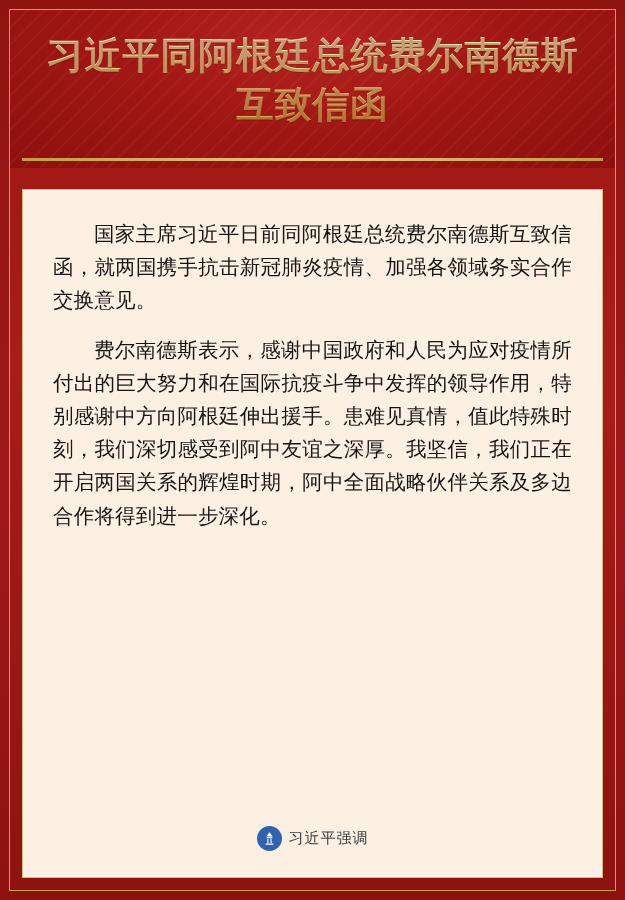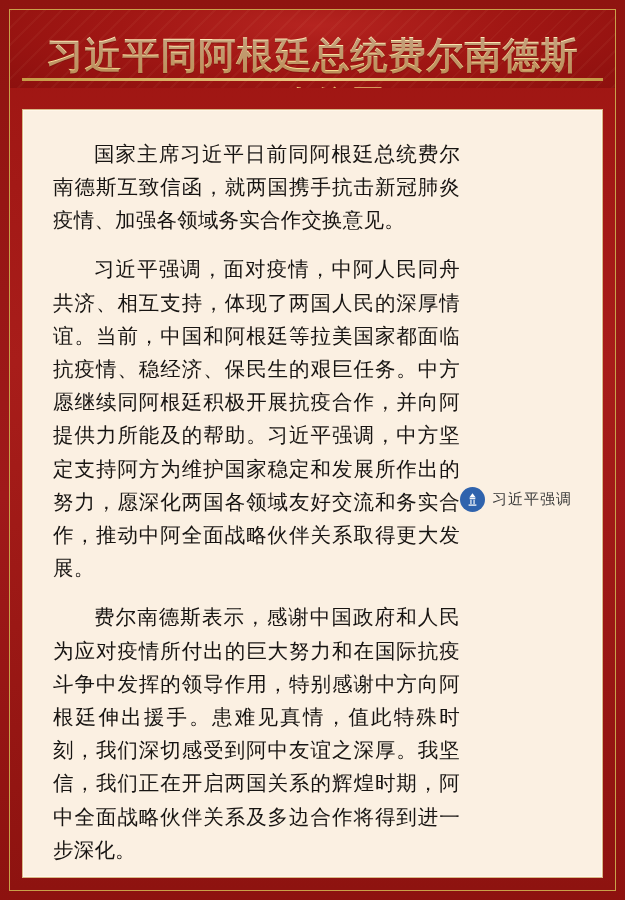--- a/index.html
+++ b/index.html
@@ -87,21 +87,21 @@
   }
   .card {
     position: relative;
     flex: 1;
     box-sizing: border-box;
     background: #fbf0e2;
     border: 1px solid #d8b887;
     box-shadow: inset 0 0 0 1px #fff7ea;
     padding: 28px 30px 10px 30px;
     display: flex;
-    flex-direction: row;
+    flex-direction: column;
   }
   .body-text {
     flex: 1;
   }
   .para {
     margin: 0 0 16px 0;
     font-family: "Liberation Serif", "DejaVu Serif", serif;
     font-size: 20.5px;
     line-height: 1.62;
     color: #171412;
@@ -150,21 +150,20 @@
       <div class="header-deco"></div>
       <h1 class="title">习近平同阿根廷总统费尔南德斯
 互致信函</h1>
     </div>
 
     <div class="content-wrap">
       <div class="card">
 
         <div class="body-text">
           <p class="para">国家主席习近平日前同阿根廷总统费尔南德斯互致信函，就两国携手抗击新冠肺炎疫情、加强各领域务实合作交换意见。</p>
-          <p class="para">习近平强调，面对疫情，中阿人民同舟共济、相互支持，体现了两国人民的深厚情谊。当前，中国和阿根廷等拉美国家都面临抗疫情、稳经济、保民生的艰巨任务。中方愿继续同阿根廷积极开展抗疫合作，并向阿提供力所能及的帮助。习近平强调，中方坚定支持阿方为维护国家稳定和发展所作出的努力，愿深化两国各领域友好交流和务实合作，推动中阿全面战略伙伴关系取得更大发展。</p>
           <p class="para">费尔南德斯表示，感谢中国政府和人民为应对疫情所付出的巨大努力和在国际抗疫斗争中发挥的领导作用，特别感谢中方向阿根廷伸出援手。患难见真情，值此特殊时刻，我们深切感受到阿中友谊之深厚。我坚信，我们正在开启两国关系的辉煌时期，阿中全面战略伙伴关系及多边合作将得到进一步深化。</p>
         </div>
 
         <div class="credit">
           <span class="credit-logo">
             <svg width="17" height="17" viewBox="0 0 24 24" aria-hidden="true">
               <path d="M12 3 L16.5 9 H7.5 Z" fill="#ffffff"></path>
               <rect x="8" y="10" width="8" height="1.6" fill="#ffffff"></rect>
               <rect x="9" y="12.4" width="1.6" height="6" fill="#ffffff"></rect>
               <rect x="13.4" y="12.4" width="1.6" height="6" fill="#ffffff"></rect>

